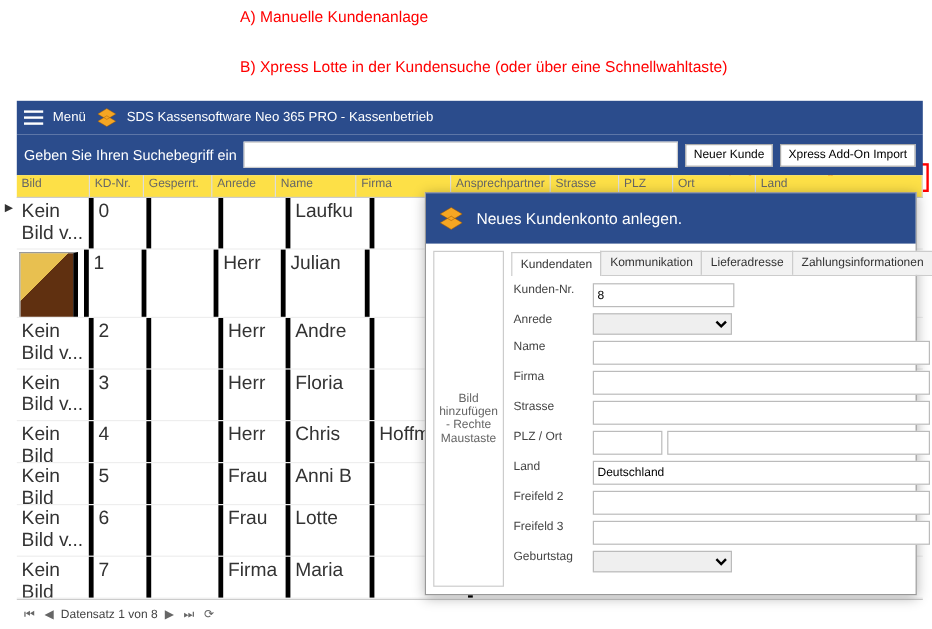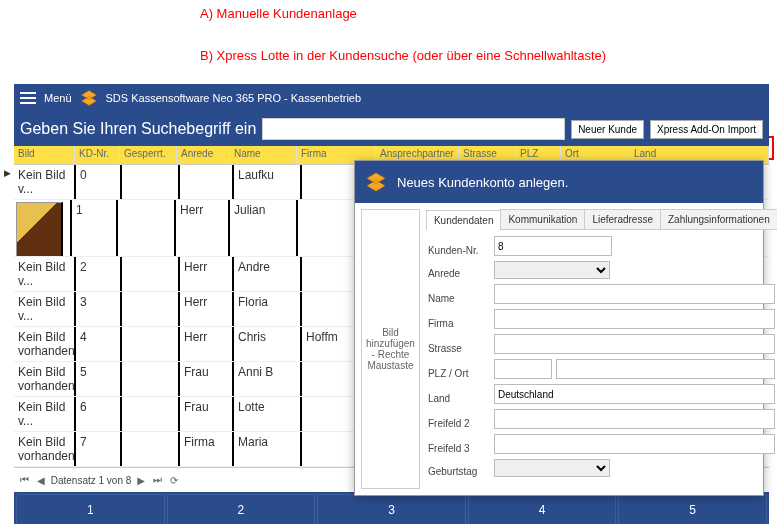--- a/index.html
+++ b/index.html
@@ -9,28 +9,28 @@
 .red-box{position:absolute;border:2px solid #f00;pointer-events:none}
 .red-label{position:absolute;color:#f00;font-weight:bold;font-size:13px}
 .arrow-holder{position:absolute;top:128px;left:535px;pointer-events:none}
 .app{position:absolute;top:84px;left:14px;right:8px;bottom:0}
 .menubar{background:#2b4c8c;color:#fff;display:flex;align-items:center;height:28px;padding:0 6px;gap:8px}
 .hamb{display:inline-block;width:16px;height:12px;position:relative}
 .hamb span,.hamb:before,.hamb:after{content:"";position:absolute;left:0;right:0;height:2px;background:#fff}
 .hamb:before{top:0}.hamb span{top:5px}.hamb:after{bottom:0}
 .logo{width:18px;height:18px}
 .searchbar{background:#2b4c8c;display:flex;align-items:center;height:30px;padding:2px 6px;gap:6px}
-.searchbar .prompt{color:#fff;font-size:16px;white-space:nowrap}
+.searchbar .prompt{color:#fff;font-size:12px;white-space:nowrap}
 .searchbar input{flex:1;height:20px;border:1px solid #ccc;padding:0 4px;font-size:11px}
 .btn{background:#fff;border:1px solid #aaa;padding:3px 6px;font-size:10px;cursor:pointer;white-space:nowrap}
 .gridhead{display:flex;background:#fde047;border-bottom:1px solid #ccc;height:18px}
 .gridhead div{border-right:1px solid #ddd;padding:2px 4px;font-size:10px;color:#666;overflow:hidden}
 .gridbody{background:#fff}
 .row{display:flex;border-bottom:1px solid #eee;min-height:22px}
-.row div{border-right:2px solid #000000;padding:3px 4px;font-size:12px;overflow:hidden}
+.row div{border-right:4px solid #000000;padding:3px 4px;font-size:16px;overflow:hidden}
 .row.tall{height:56px}
 .row.tall .bildcell{padding:2px}
 .thumb{width:36px;height:50px;background:linear-gradient(135deg,#e8c050 40%,#603010 40%);border:1px solid #999}
 .c-bild{width:52px}.c-kd{width:36px}.c-ges{width:48px}.c-an{width:44px}.c-name{width:58px}.c-firma{width:70px}.c-ap{width:74px}.c-str{width:48px}.c-plz{width:36px}.c-ort{width:60px}.c-land{flex:1}
 .selmark{position:absolute;left:-10px;color:#333;font-size:9px;margin-top:3px}
 .pager{background:#fff;border-top:1px solid #ccc;display:flex;align-items:center;gap:4px;padding:2px 4px;height:20px;font-size:10px;color:#444}
 .pager span.nav{cursor:pointer;color:#666;padding:0 2px}
 .keyboard{background:#2b4c8c;padding:2px;display:flex;flex-direction:column;gap:2px}
 .krow{display:flex;gap:2px}
 .key{flex:1;background:#2b4c8c;border:1px solid #3d5fa0;color:#fff;height:30px;display:flex;align-items:center;justify-content:center;font-size:12px;cursor:pointer}
@@ -38,21 +38,21 @@
 .dlg-title{background:#f3f3f3;padding:3px 6px;font-size:10px;color:#555;border-bottom:1px solid #ddd}
 .dlg-head{background:#2b4c8c;color:#fff;display:flex;align-items:center;gap:10px;padding:6px 10px;height:30px}
 .dlg-head .logo{width:22px;height:22px}
 .dlg-body{display:flex;padding:6px;gap:6px}
 .imgzone{width:140px;height:270px;border:1px solid #ccc;display:flex;align-items:center;justify-content:center;text-align:center;font-size:10px;color:#666;padding:4px}
 .formzone{flex:1;display:flex;flex-direction:column}
 .tabs{display:flex;border-bottom:1px solid #ccc}
 .tab{padding:4px 7px;font-size:10px;border:1px solid #ccc;border-bottom:none;background:#f2f2f2;margin-right:-1px;cursor:pointer}
 .tab.active{background:#fff;position:relative;top:1px}
 .form{padding:6px 2px;display:flex;flex-direction:column;gap:5px}
-.frow{display:flex;align-items:flex-end;gap:4px}
+.frow{display:flex;align-items:flex-start;gap:4px}
 .frow label{width:62px;font-size:10px;color:#444}
 .frow input,.frow select{flex:1;height:18px;border:1px solid #bbb;font-size:10px;padding:0 3px;min-width:0}
 .frow .short{width:50px;flex:none}
 svg.logo path{fill:#f5a623;stroke:#a05a00;stroke-width:.5}
 </style>
 </head>
 <body>
 
 <div class="annot annot-a">A) Manuelle Kundenanlage</div>
 <div class="annot annot-b">B) Xpress Lotte in der Kundensuche (oder über eine Schnellwahltaste)</div>

